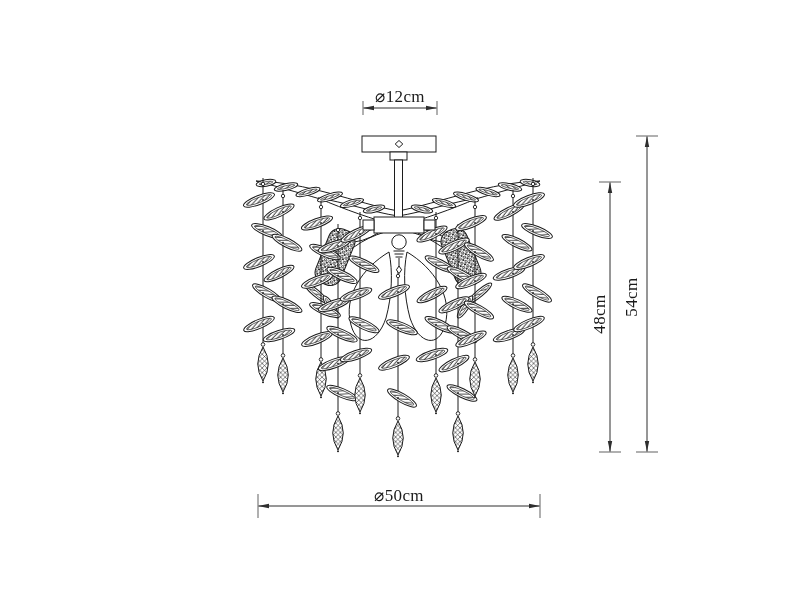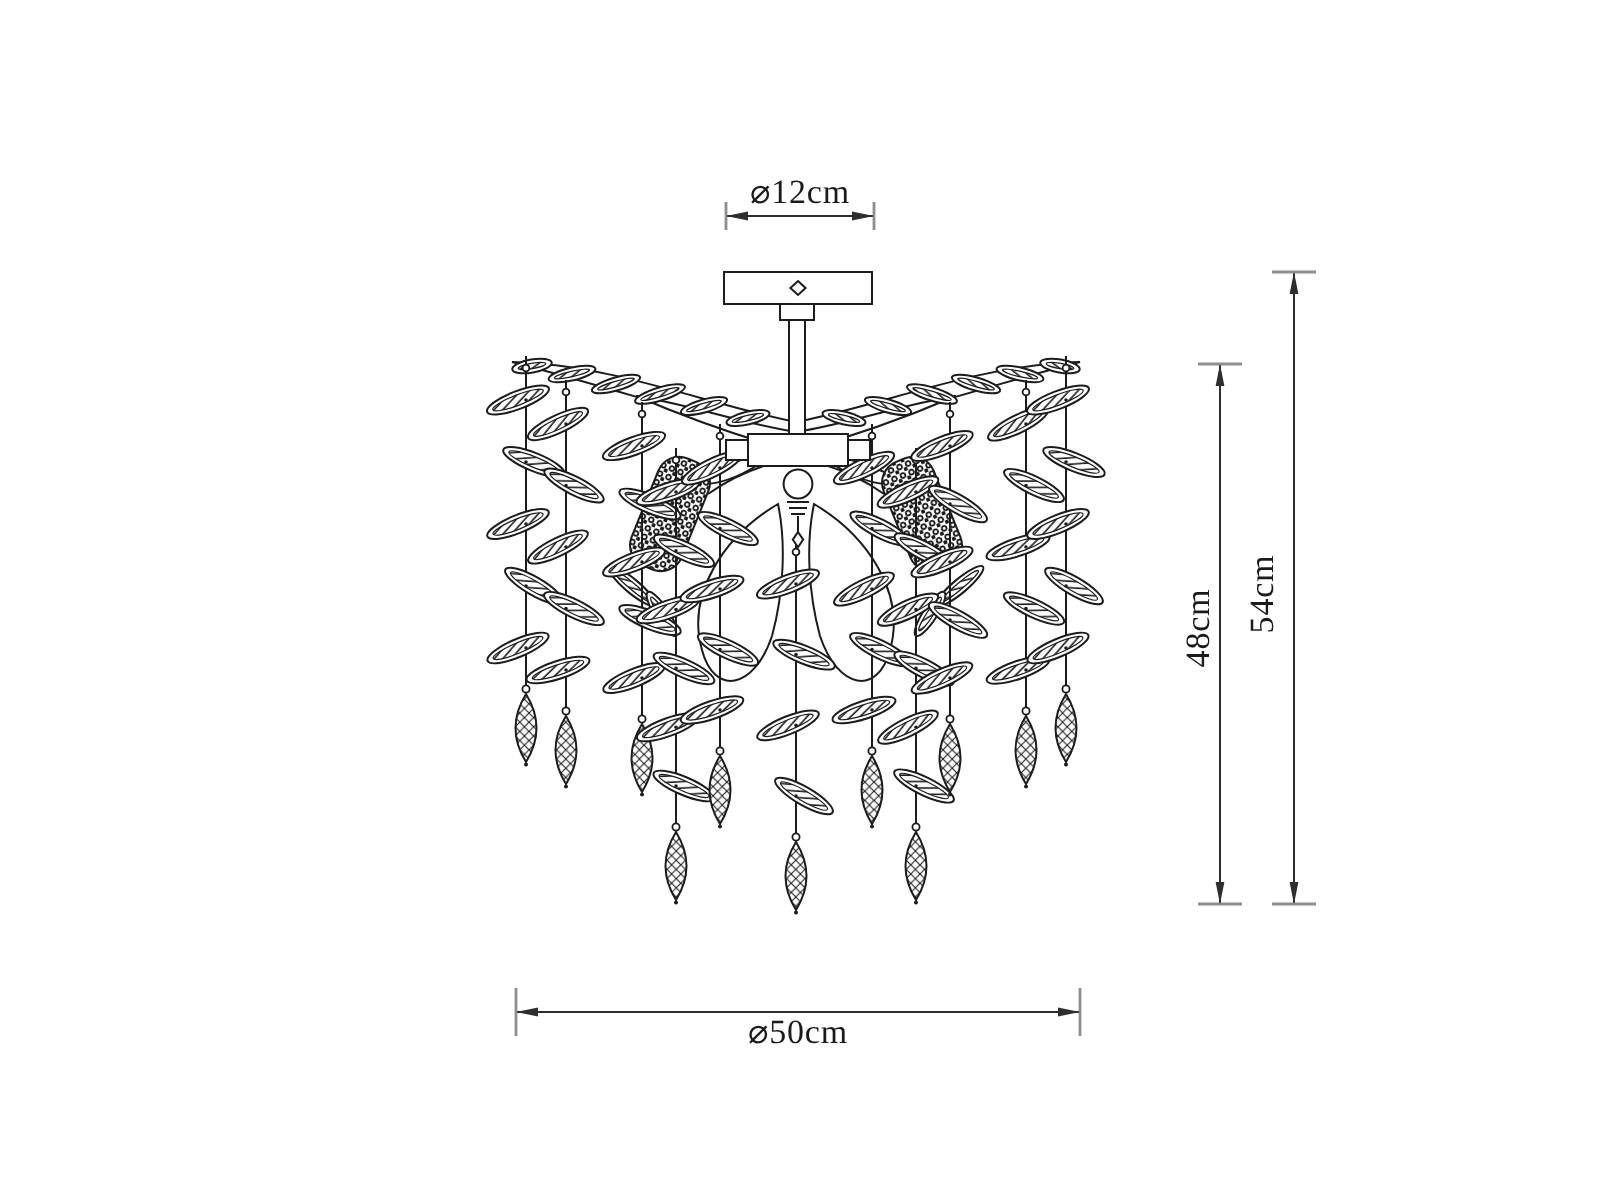--- a/index.html
+++ b/index.html
@@ -515,14 +515,14 @@
         <path d="M647 452L644.8 441L649.2 441Z" fill="#2e2e2e" stroke="none"></path>
       </g>
     </svg>
 
   <div class="dim-label" style="left:400px;top:96px">⌀12cm</div>
 
   <div class="dim-label vert" style="left:599px;top:314px">48cm</div>
 
   <div class="dim-label vert" style="left:631px;top:297px">54cm</div>
 
-  <div class="dim-label" style="left:399px;top:516px">⌀50cm</div>
+  <div class="dim-label" style="left:399px;top:495px">⌀50cm</div>
 </div>
 
 </body></html>

